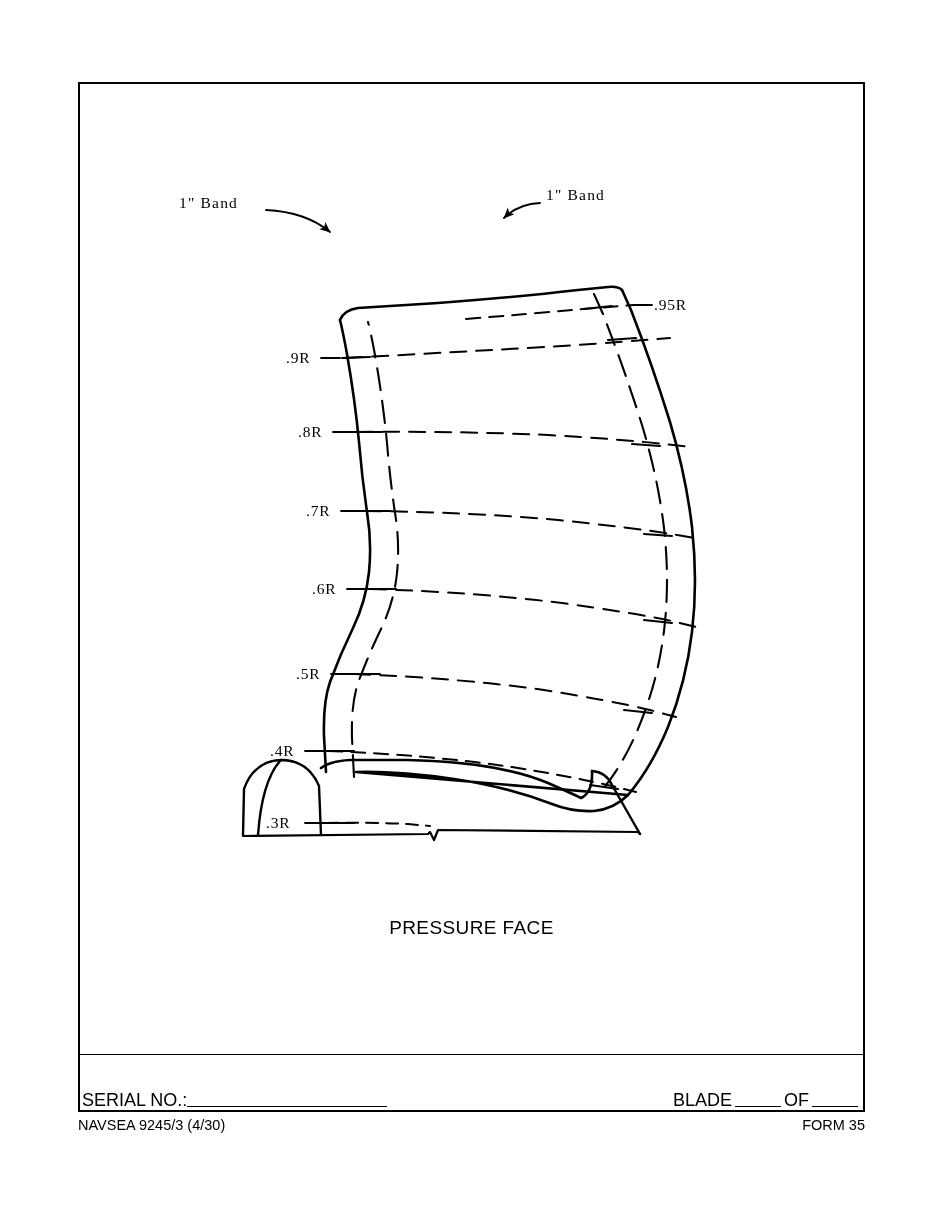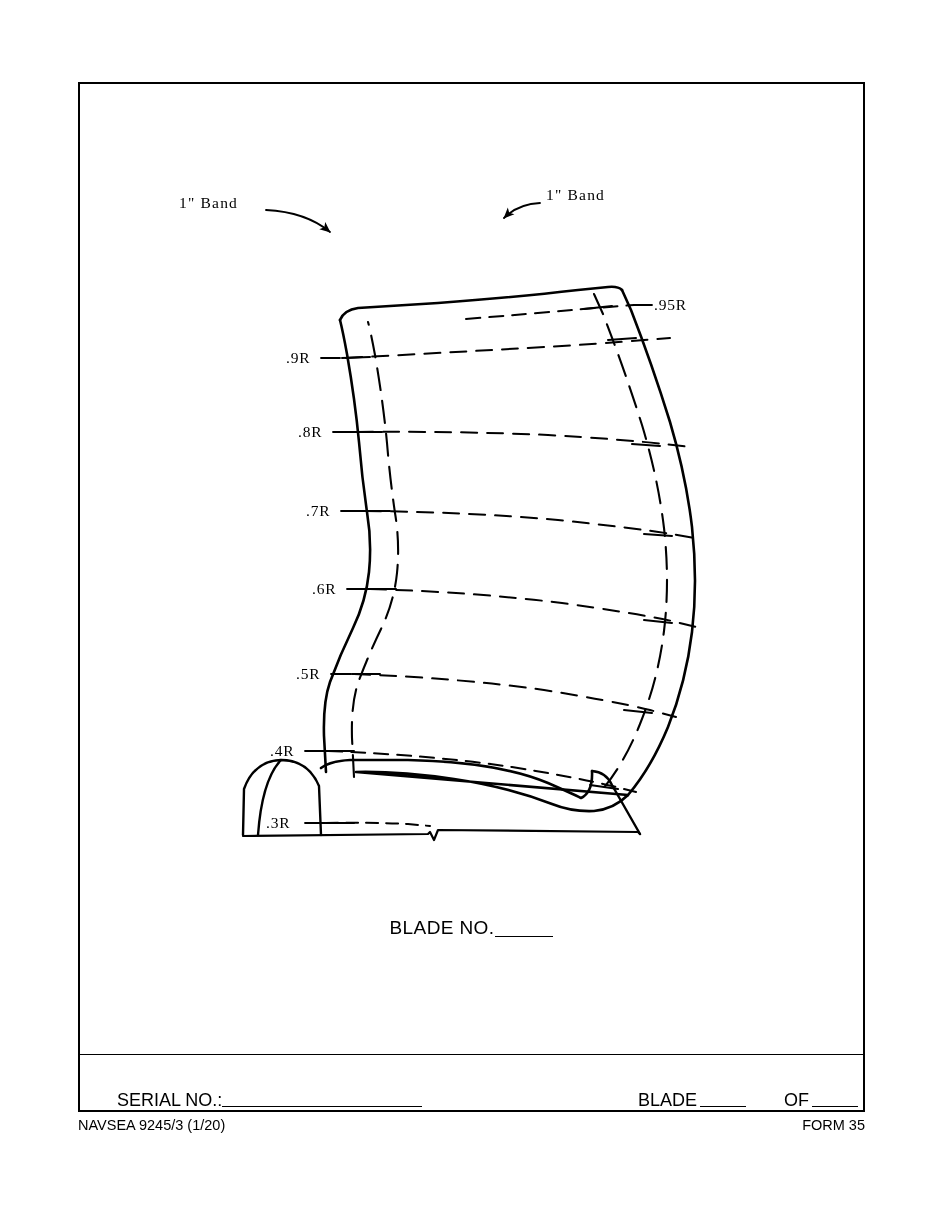--- a/index.html
+++ b/index.html
@@ -88,21 +88,20 @@
     justify-content: space-between;
   }
   #serial-field, #page-field {
     display: flex;
     align-items: flex-end;
     font-size: 18px;
     white-space: pre;
   }
   #serial-label, #page-word, #of-word {
     line-height: 1;
-    margin-left: 35px;
   }
   #serial-rule {
     display: inline-block;
     border-bottom: 1.5px solid #000;
     width: 200px;
     height: 1px;
     margin-bottom: 2px;
   }
   .page-rule {
     display: inline-block;
@@ -302,27 +301,27 @@
         <text x="228" y="434" letter-spacing="0.8">.7R</text>
         <text x="234" y="512" letter-spacing="0.8">.6R</text>
         <text x="218" y="597" letter-spacing="0.8">.5R</text>
         <text x="192" y="674" letter-spacing="0.8">.4R</text>
         <text x="188" y="746" letter-spacing="0.8">.3R</text>
       </g>
     </svg>
   </div>
 
   <div id="caption">
-    <div class="caption-line"><span>BLADE NO.</span><span class="blank-rule"></span></div>
+    <div class="caption-line" id="caption-face">PRESSURE FACE</div>
   </div>
 
   <div id="serial-row">
     <div id="serial-field"><span id="serial-label">SERIAL NO.:</span><span id="serial-rule"></span></div>
 
     <div id="page-field"><span id="page-word">BLADE</span><span class="page-rule"></span><span id="of-word">OF</span><span class="page-rule"></span></div>
   </div>
 
   <div id="below-frame">
-    <div>NAVSEA 9245/3 (1/20)</div>
+    <div>NAVSEA 9245/3 (4/30)</div>
     <div id="form-code">FORM 35</div>
   </div>
 
 </div>
 
 </body></html>

